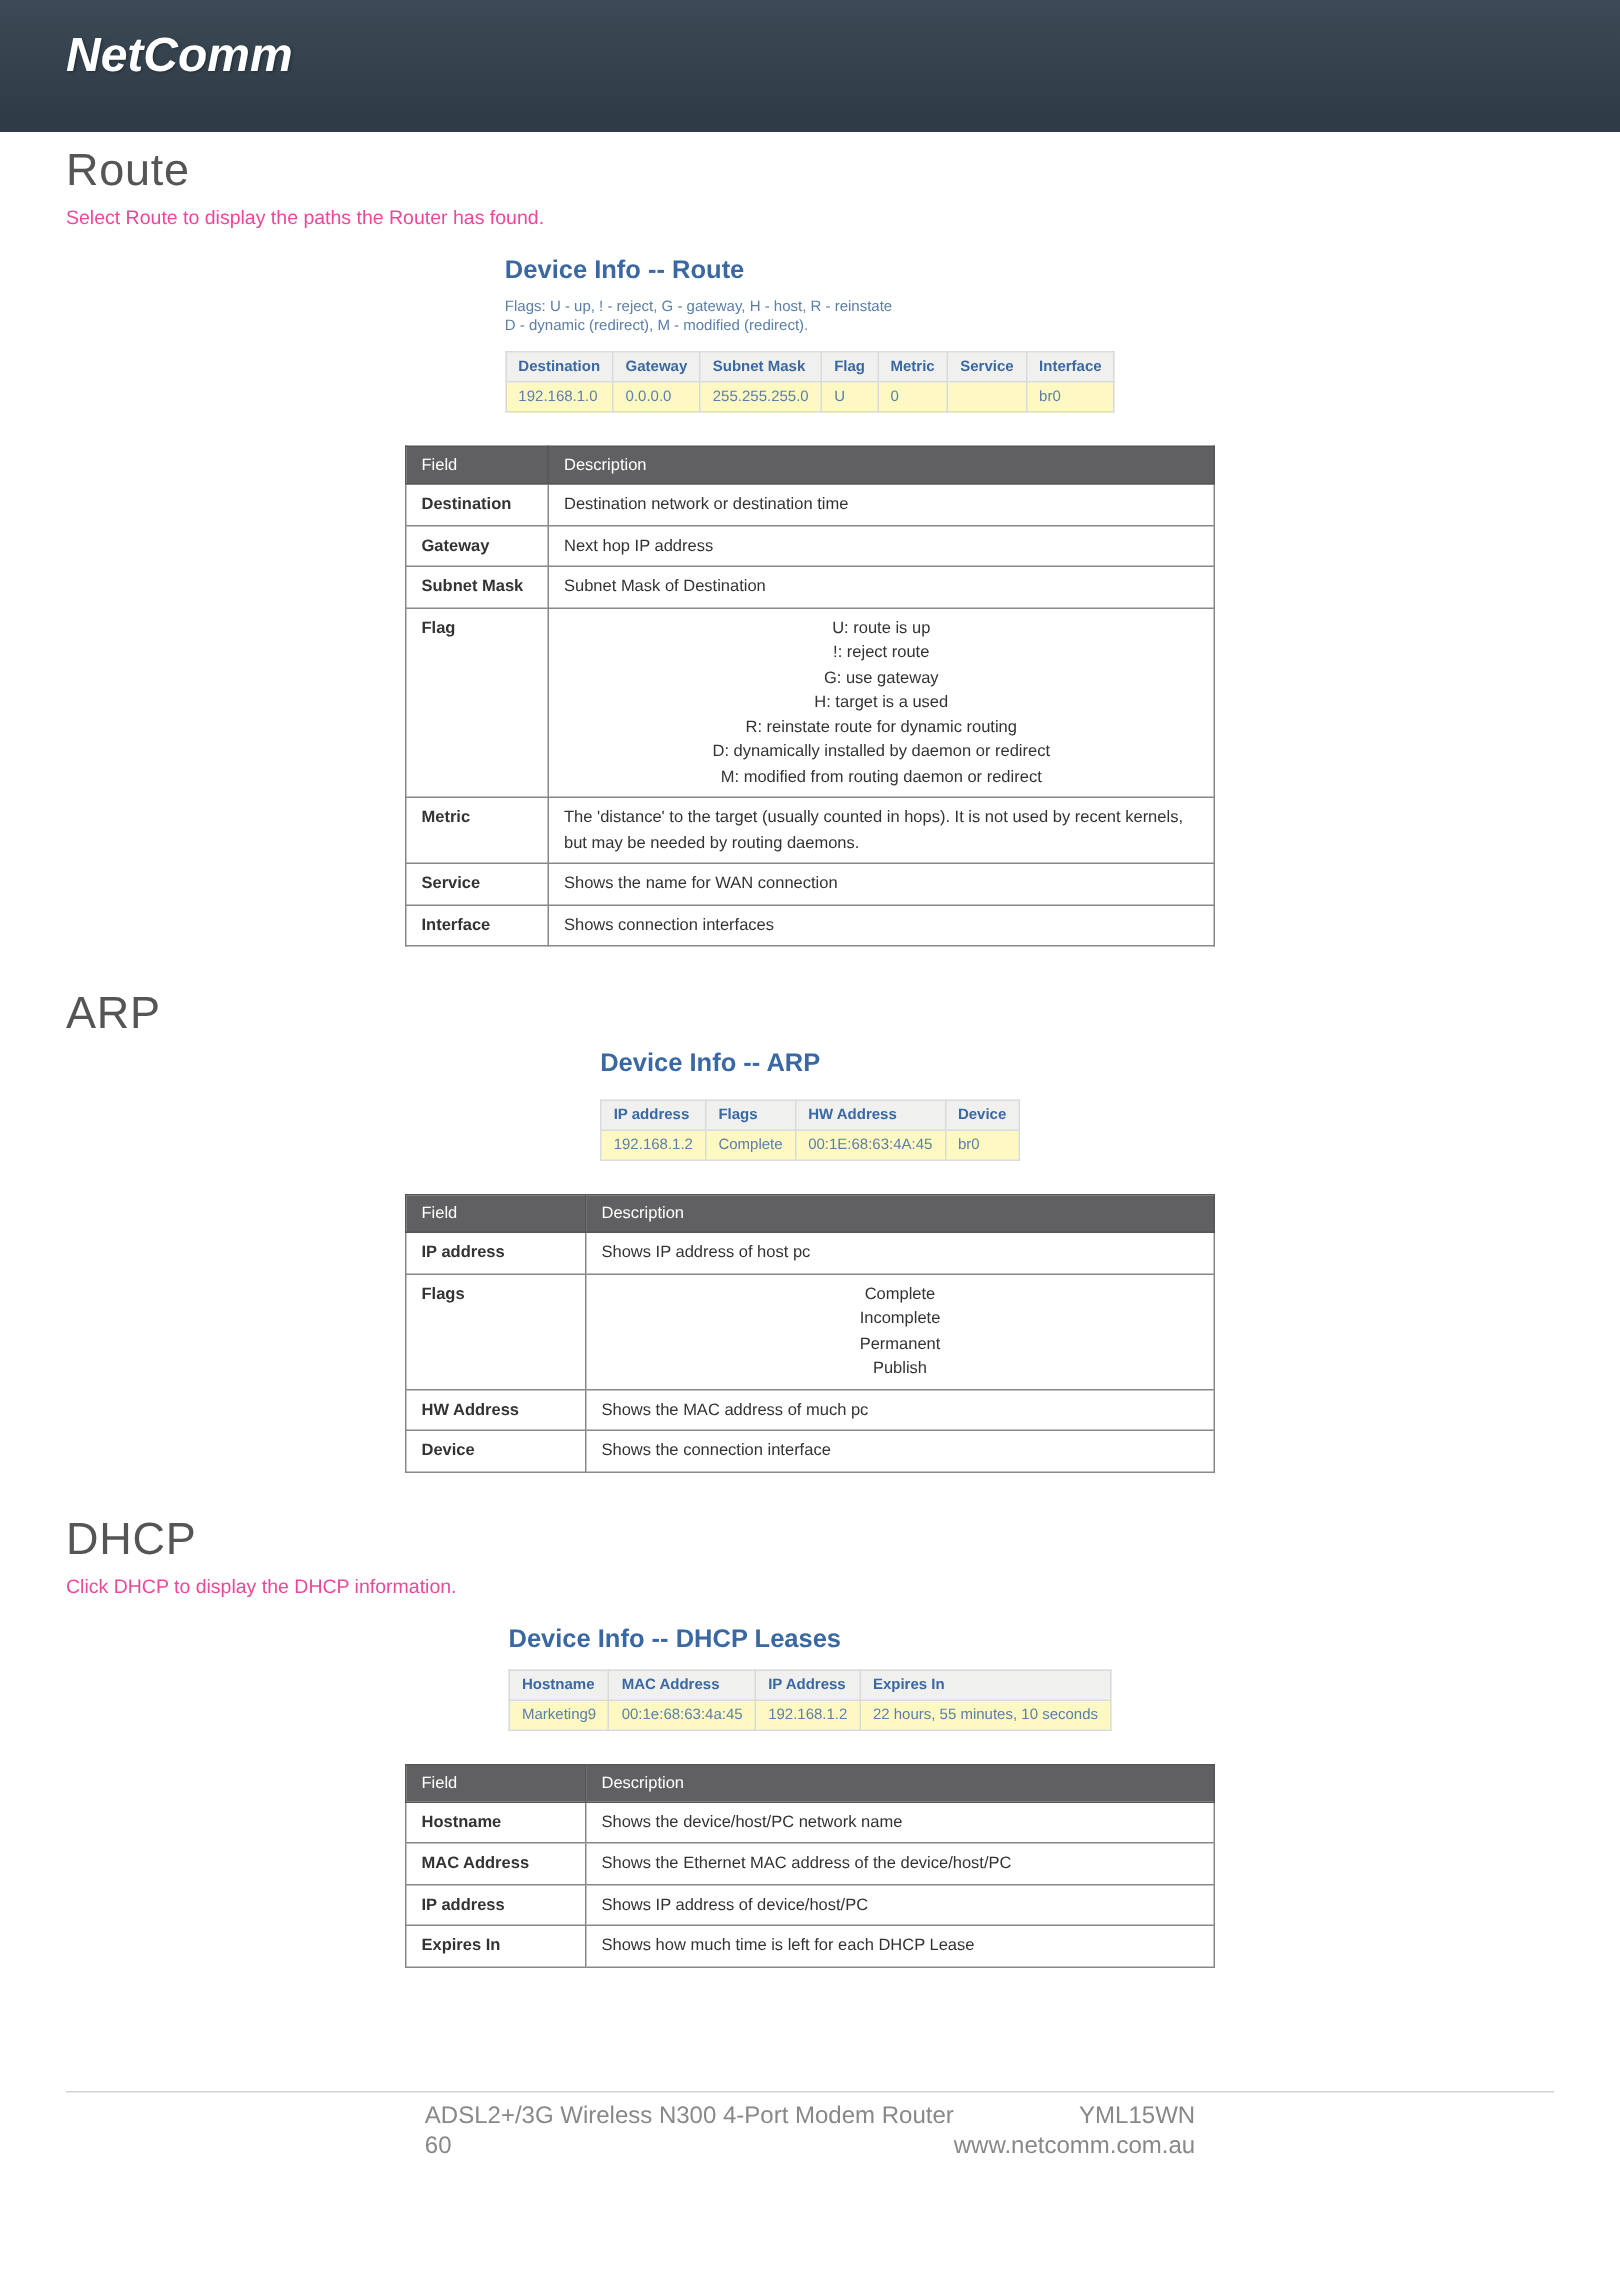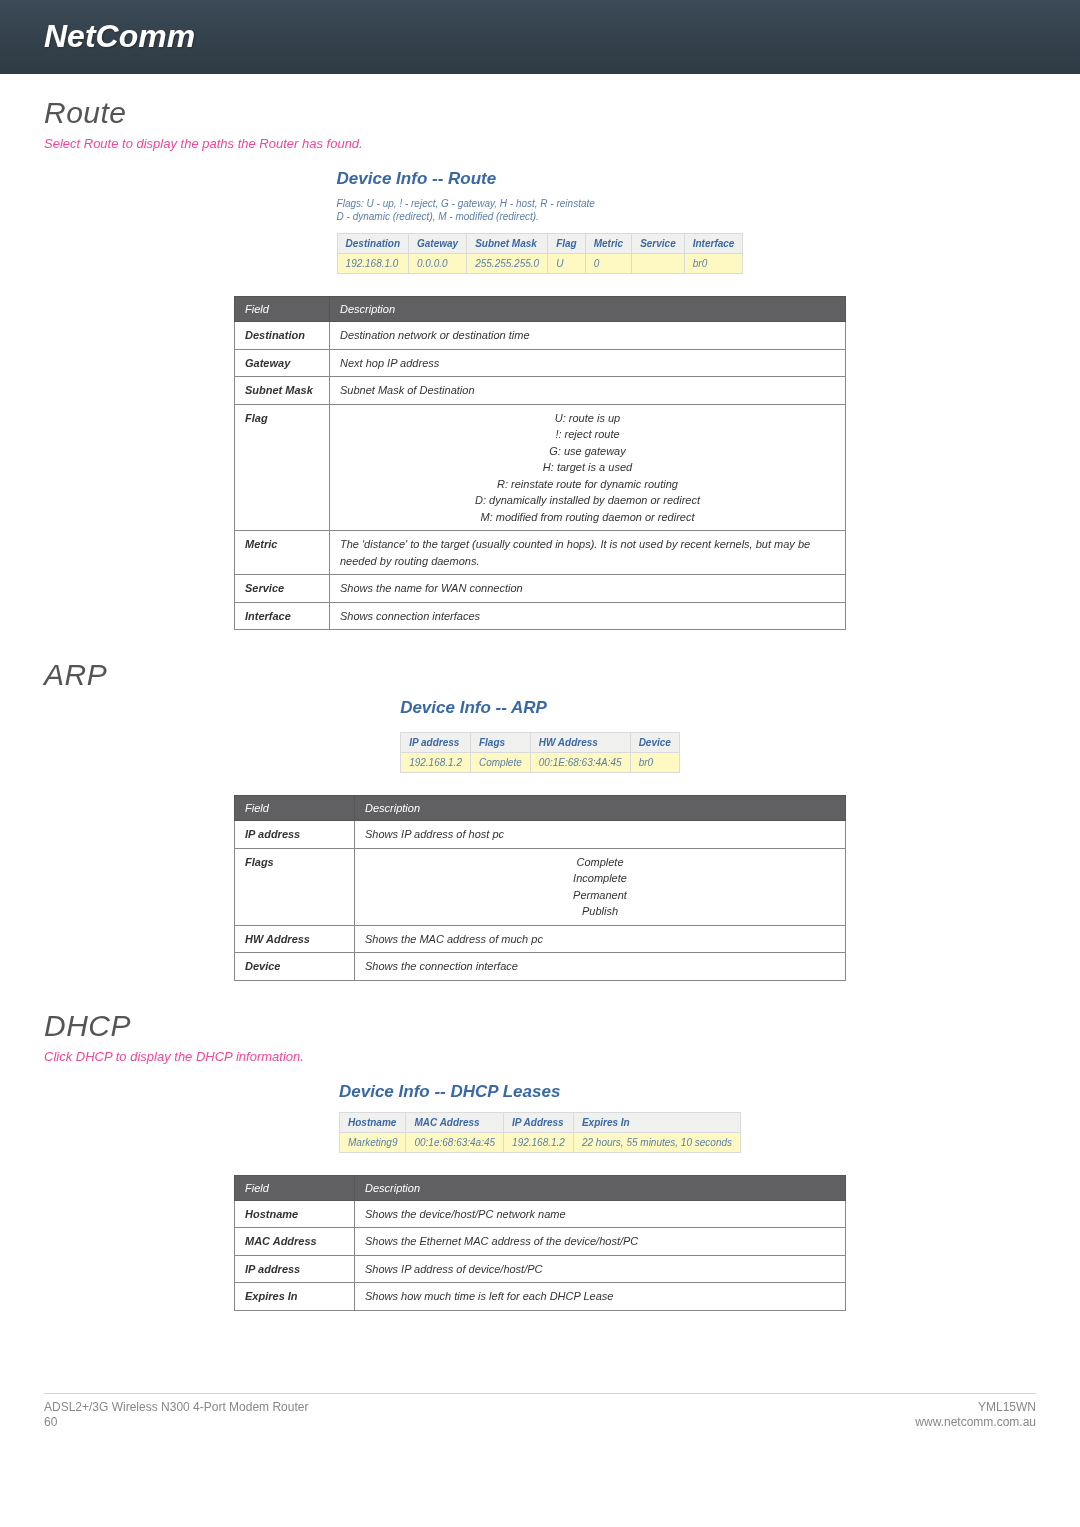--- a/index.html
+++ b/index.html
@@ -1,44 +1,44 @@
 <!DOCTYPE html>
 <html><head>
 <meta charset="utf-8">
 <style>
   * { margin: 0; padding: 0; box-sizing: border-box; }
   body { font-family: Arial, Helvetica, sans-serif; color: #333; width: 1080px; background: #fff; }
   
-  .header-bar { background: linear-gradient(#3b4a56, #2e3a44); height: 74px; padding: 18px 0 0 44px; }
+  .header-bar { background: linear-gradient(#3b4a56, #2e3a44); height: 88px; padding: 18px 0 0 44px; }
   .logo { font-style: italic; font-weight: 900; font-size: 32px; color: #fff; letter-spacing: 0px; font-family: 'Arial Black', Arial, sans-serif; text-shadow: 1px 1px 2px rgba(0,0,0,0.3); }
   
-  .content { padding: 22px 44px 30px 44px; font-style: italic; }
+  .content { padding: 9px 44px 30px 44px; }
   
   h1.section-title { font-size: 30px; font-weight: 300; color: #555; margin-bottom: 6px; letter-spacing: 0.5px; }
   .section-sub { font-size: 13px; color: #ec4899; margin-bottom: 18px; }
   
   .device-info-block { margin: 0 auto 22px auto; width: fit-content; }
   .device-info-title { font-size: 17px; font-weight: bold; color: #3a68a3; margin-bottom: 8px; }
   .device-info-note { font-size: 10px; color: #5a7fa8; margin-bottom: 10px; line-height: 1.3; }
   
   
   .screenshot-table { border-collapse: collapse; font-size: 10px; }
   .screenshot-table th { background: #f0f0ee; color: #3a68a3; font-weight: bold; padding: 4px 8px; border: 1px solid #d8dadc; text-align: left; }
   .screenshot-table td { background: #fef9c3; color: #5a7fa8; padding: 4px 8px; border: 1px solid #d8dadc; }
   
   
-  .doc-table { border-collapse: collapse; width: 612px; margin: 0 auto 28px auto; font-size: 11px; }
+  .doc-table { border-collapse: collapse; width: 540px; margin: 0 auto 28px auto; font-size: 11px; }
   .doc-table th { background: #606062; color: #fff; font-weight: normal; padding: 6px 10px; border: 1px solid #555; text-align: left; }
   .doc-table td { border: 1px solid #888; padding: 5px 10px; vertical-align: top; line-height: 1.5; }
   .doc-table td.field-col { font-weight: bold; white-space: nowrap; width: 95px; }
   .doc-table.wide td.field-col { width: 120px; }
   
   .flag-list div { line-height: 1.5; text-align: center; }
   
-  .footer { border-top: 1px solid #d3d3d3; margin: 24px 44px 0 44px; padding-top: 6px; display: flex; justify-content: space-between; font-size: 12px; color: #888; }
+  .footer { border-top: 1px solid #d3d3d3; margin: 24px 44px 0 44px; padding-top: 6px; display: flex; justify-content: center; font-size: 16px; color: #888; }
   .footer-left, .footer-right { line-height: 1.3; }
   .footer-right { text-align: right; }
 </style>
 </head>
 <body>
 
 <div class="header-bar">
   <div class="logo">NetComm</div>
 </div>
 

